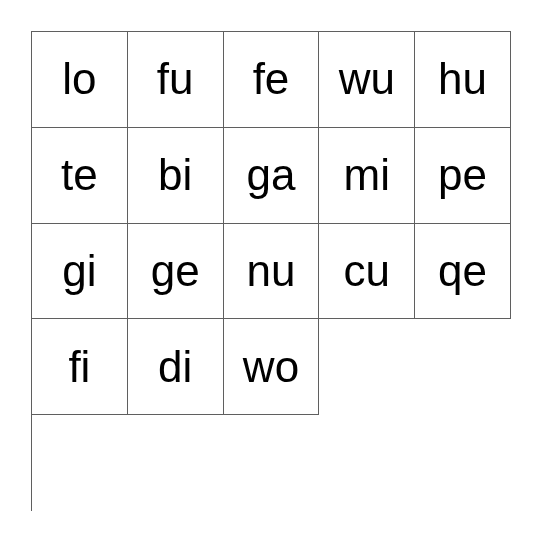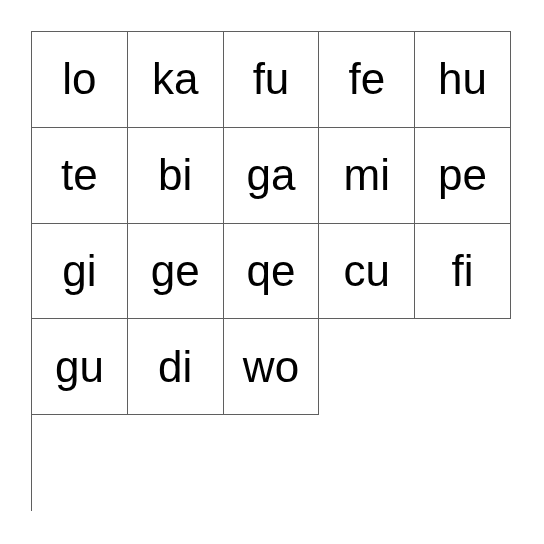--- a/index.html
+++ b/index.html
@@ -50,29 +50,29 @@
 </style>
 </head>
 <body>
 
 <div id="bingo-card">
 
   <div class="bingo-cell">
     <span class="bingo-cell-label">lo</span>
   </div>
   <div class="bingo-cell">
-    <span class="bingo-cell-label">ka</span>
-  </div>
-  <div class="bingo-cell">
     <span class="bingo-cell-label">fu</span>
   </div>
   <div class="bingo-cell">
     <span class="bingo-cell-label">fe</span>
   </div>
 
+  <div class="bingo-cell">
+    <span class="bingo-cell-label">wu</span>
+  </div>
 
   <div class="bingo-cell">
     <span class="bingo-cell-label">hu</span>
   </div>
   <div class="bingo-cell">
     <span class="bingo-cell-label">te</span>
   </div>
   <div class="bingo-cell">
     <span class="bingo-cell-label">bi</span>
   </div>
@@ -86,31 +86,31 @@
   <div class="bingo-cell">
     <span class="bingo-cell-label">pe</span>
   </div>
   <div class="bingo-cell">
     <span class="bingo-cell-label">gi</span>
   </div>
   <div class="bingo-cell">
     <span class="bingo-cell-label">ge</span>
   </div>
   <div class="bingo-cell">
-    <span class="bingo-cell-label">qe</span>
+    <span class="bingo-cell-label">nu</span>
+  </div>
+  <div class="bingo-cell">
+    <span class="bingo-cell-label">cu</span>
   </div>
 
   <div class="bingo-cell">
-    <span class="bingo-cell-label">cu</span>
+    <span class="bingo-cell-label">qe</span>
   </div>
   <div class="bingo-cell">
     <span class="bingo-cell-label">fi</span>
-  </div>
-  <div class="bingo-cell">
-    <span class="bingo-cell-label">gu</span>
   </div>
   <div class="bingo-cell">
     <span class="bingo-cell-label">di</span>
   </div>
   <div class="bingo-cell">
     <span class="bingo-cell-label">wo</span>
   </div>
 
 </div>
 

